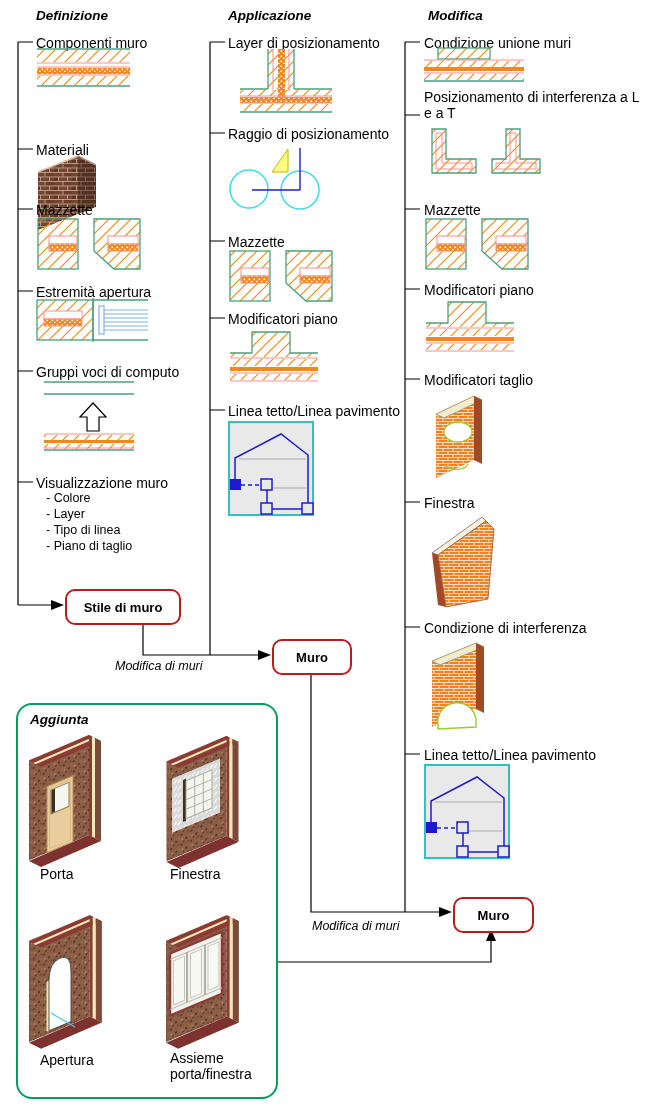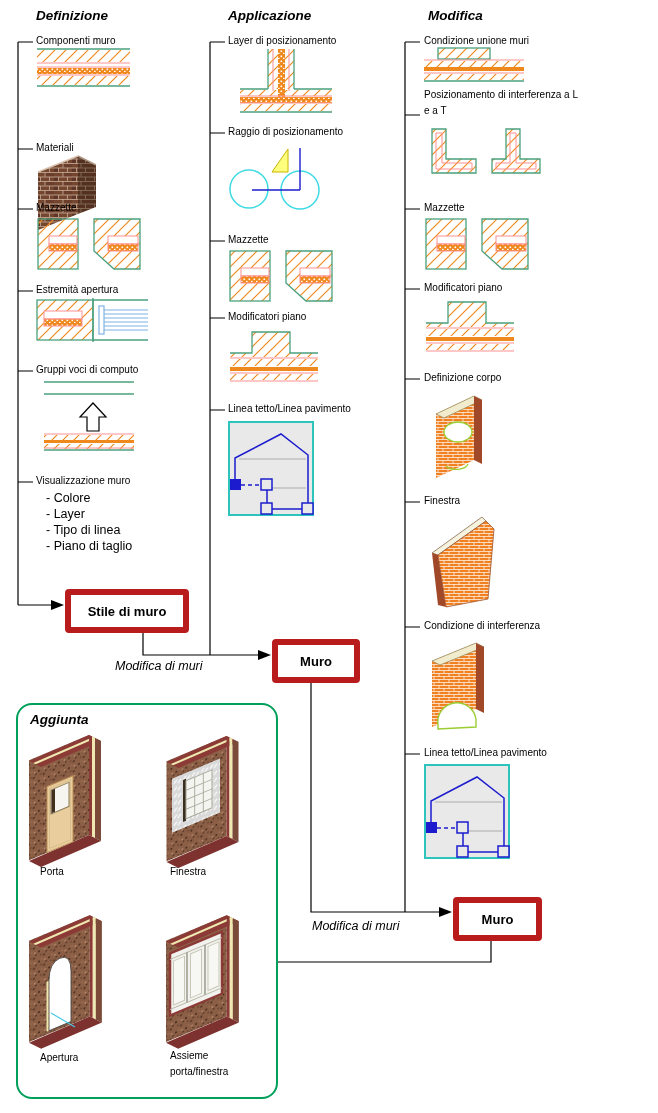--- a/index.html
+++ b/index.html
@@ -1,23 +1,23 @@
 <!DOCTYPE html>
 <html><head>
 <meta charset="utf-8">
 <style>
   html,body{margin:0;padding:0;background:#fff;}
   #canvas{position:relative;width:658px;height:1113px;background:#fff;
           font-family:"Liberation Sans",sans-serif;color:#000;overflow:hidden;}
   .abs{position:absolute;}
   .hdr{font-size:13.5px;font-weight:bold;font-style:italic;white-space:nowrap;}
-  .lbl{font-size:10px;white-space:nowrap;}
+  .lbl{font-size:14px;white-space:nowrap;}
   .sub{font-size:12.5px;white-space:nowrap;}
   .flow{font-size:12.5px;font-style:italic;white-space:nowrap;}
-  .btn{position:absolute;border:6px solid #b91c1c;border-radius:4px;background:#fff;
+  .btn{position:absolute;border:2px solid #b91c1c;border-radius:10px;background:#fff;
        display:flex;align-items:center;justify-content:center;
        font-weight:bold;font-size:13px;white-space:nowrap;}
   .imgbox{position:absolute;line-height:0;}
   #aggiunta-box{position:absolute;left:16px;top:703px;width:262px;height:396px;
        border:2px solid #00A05A;border-radius:16px;background:#fff;box-sizing:border-box;}
   svg{display:block;}
   #defs-svg{position:absolute;width:0;height:0;}
 </style>
 </head>
 <body>
@@ -291,21 +291,21 @@
       </svg>
 </div>
 
 <div class="abs lbl" style="left:424px;top:282px">Modificatori piano</div>
 <div class="imgbox" style="left:424px;top:297px">
   <svg width="92" height="58">
         <use href="#sym-modpiano"></use>
       </svg>
 </div>
 
-<div class="abs lbl" style="left:424px;top:372px">Definizione corpo</div>
+<div class="abs lbl" style="left:424px;top:372px">Modificatori taglio</div>
 <div class="imgbox" style="left:428px;top:388px">
   <svg width="62" height="92">
     <polygon points="8,26 46,8 46,72 8,90" fill="url(#obrick)"></polygon>
     <polygon points="8,26 46,8 54,12 16,30" fill="#F2ECCE" stroke="#9A8A5A" stroke-width="0.8"></polygon>
     <polygon points="46,8 54,12 54,76 46,72" fill="#A04828"></polygon>
     <ellipse cx="30" cy="44" rx="14" ry="10" fill="#FFFFFF" stroke="#9ACD32" stroke-width="1.3"></ellipse>
     <path d="M18,78 a12,7 0 0 0 22,-2" fill="none" stroke="#9ACD32" stroke-width="1.3"></path>
   </svg>
 </div>
 

